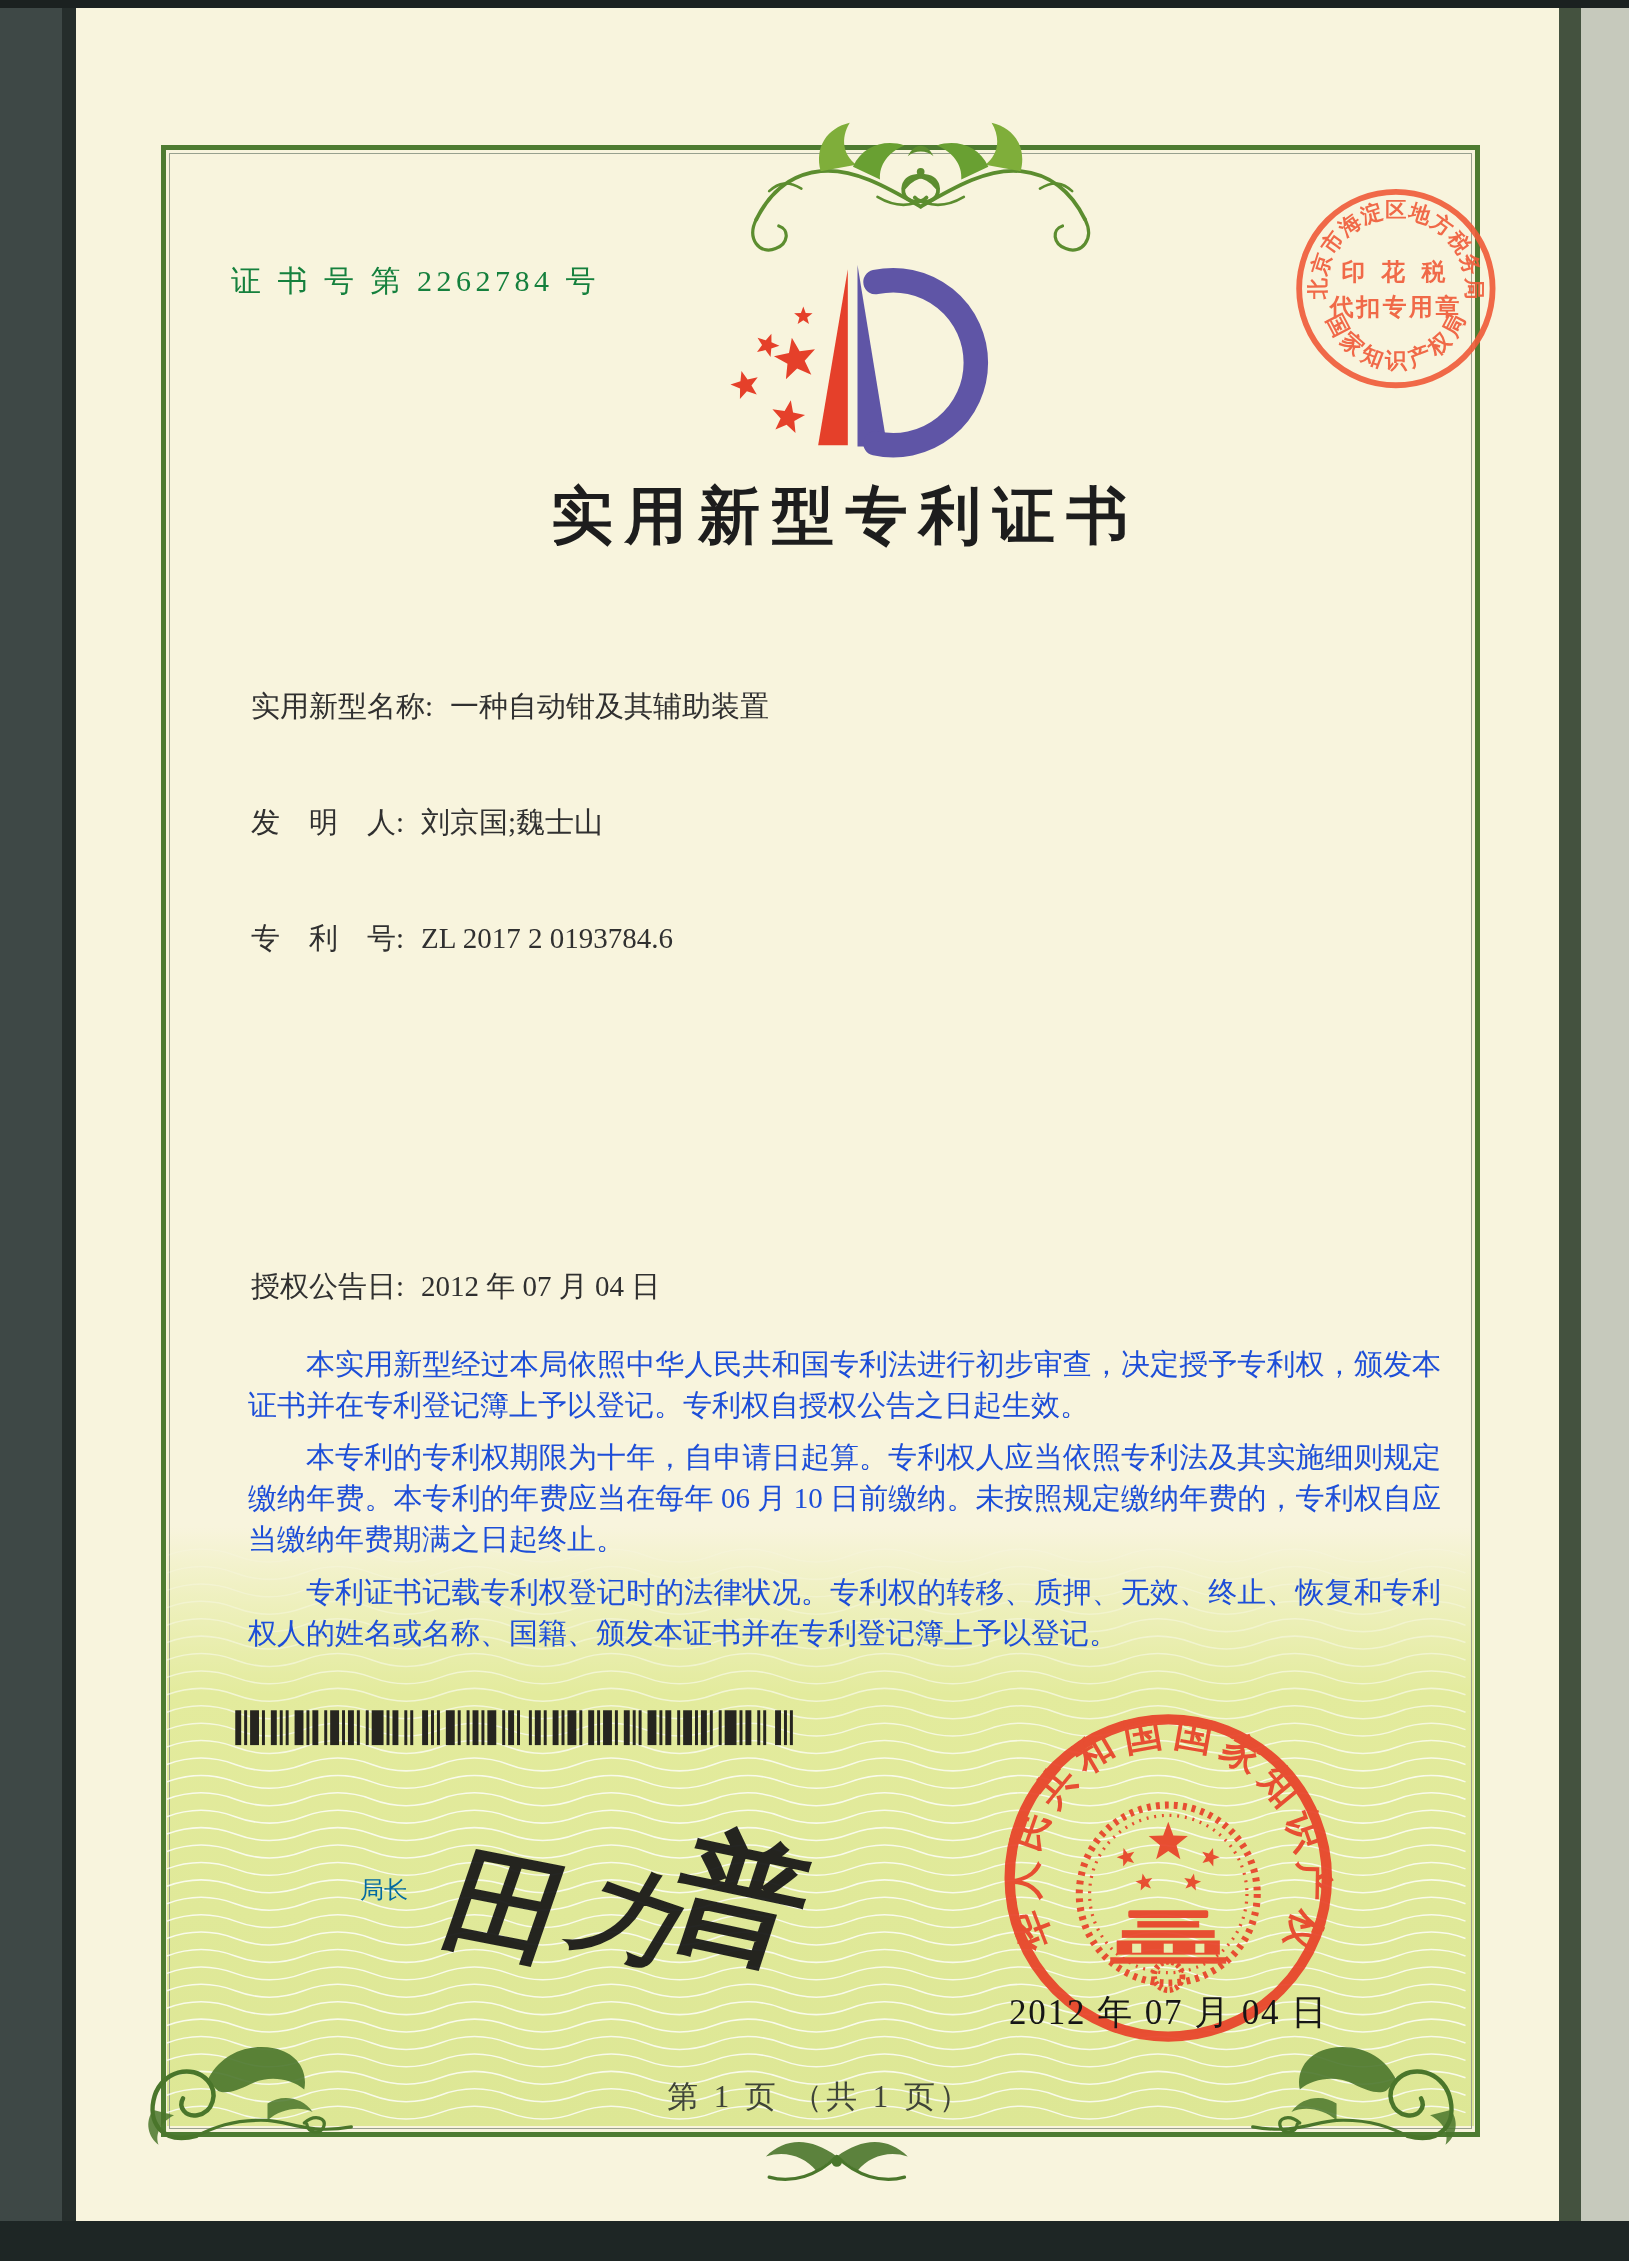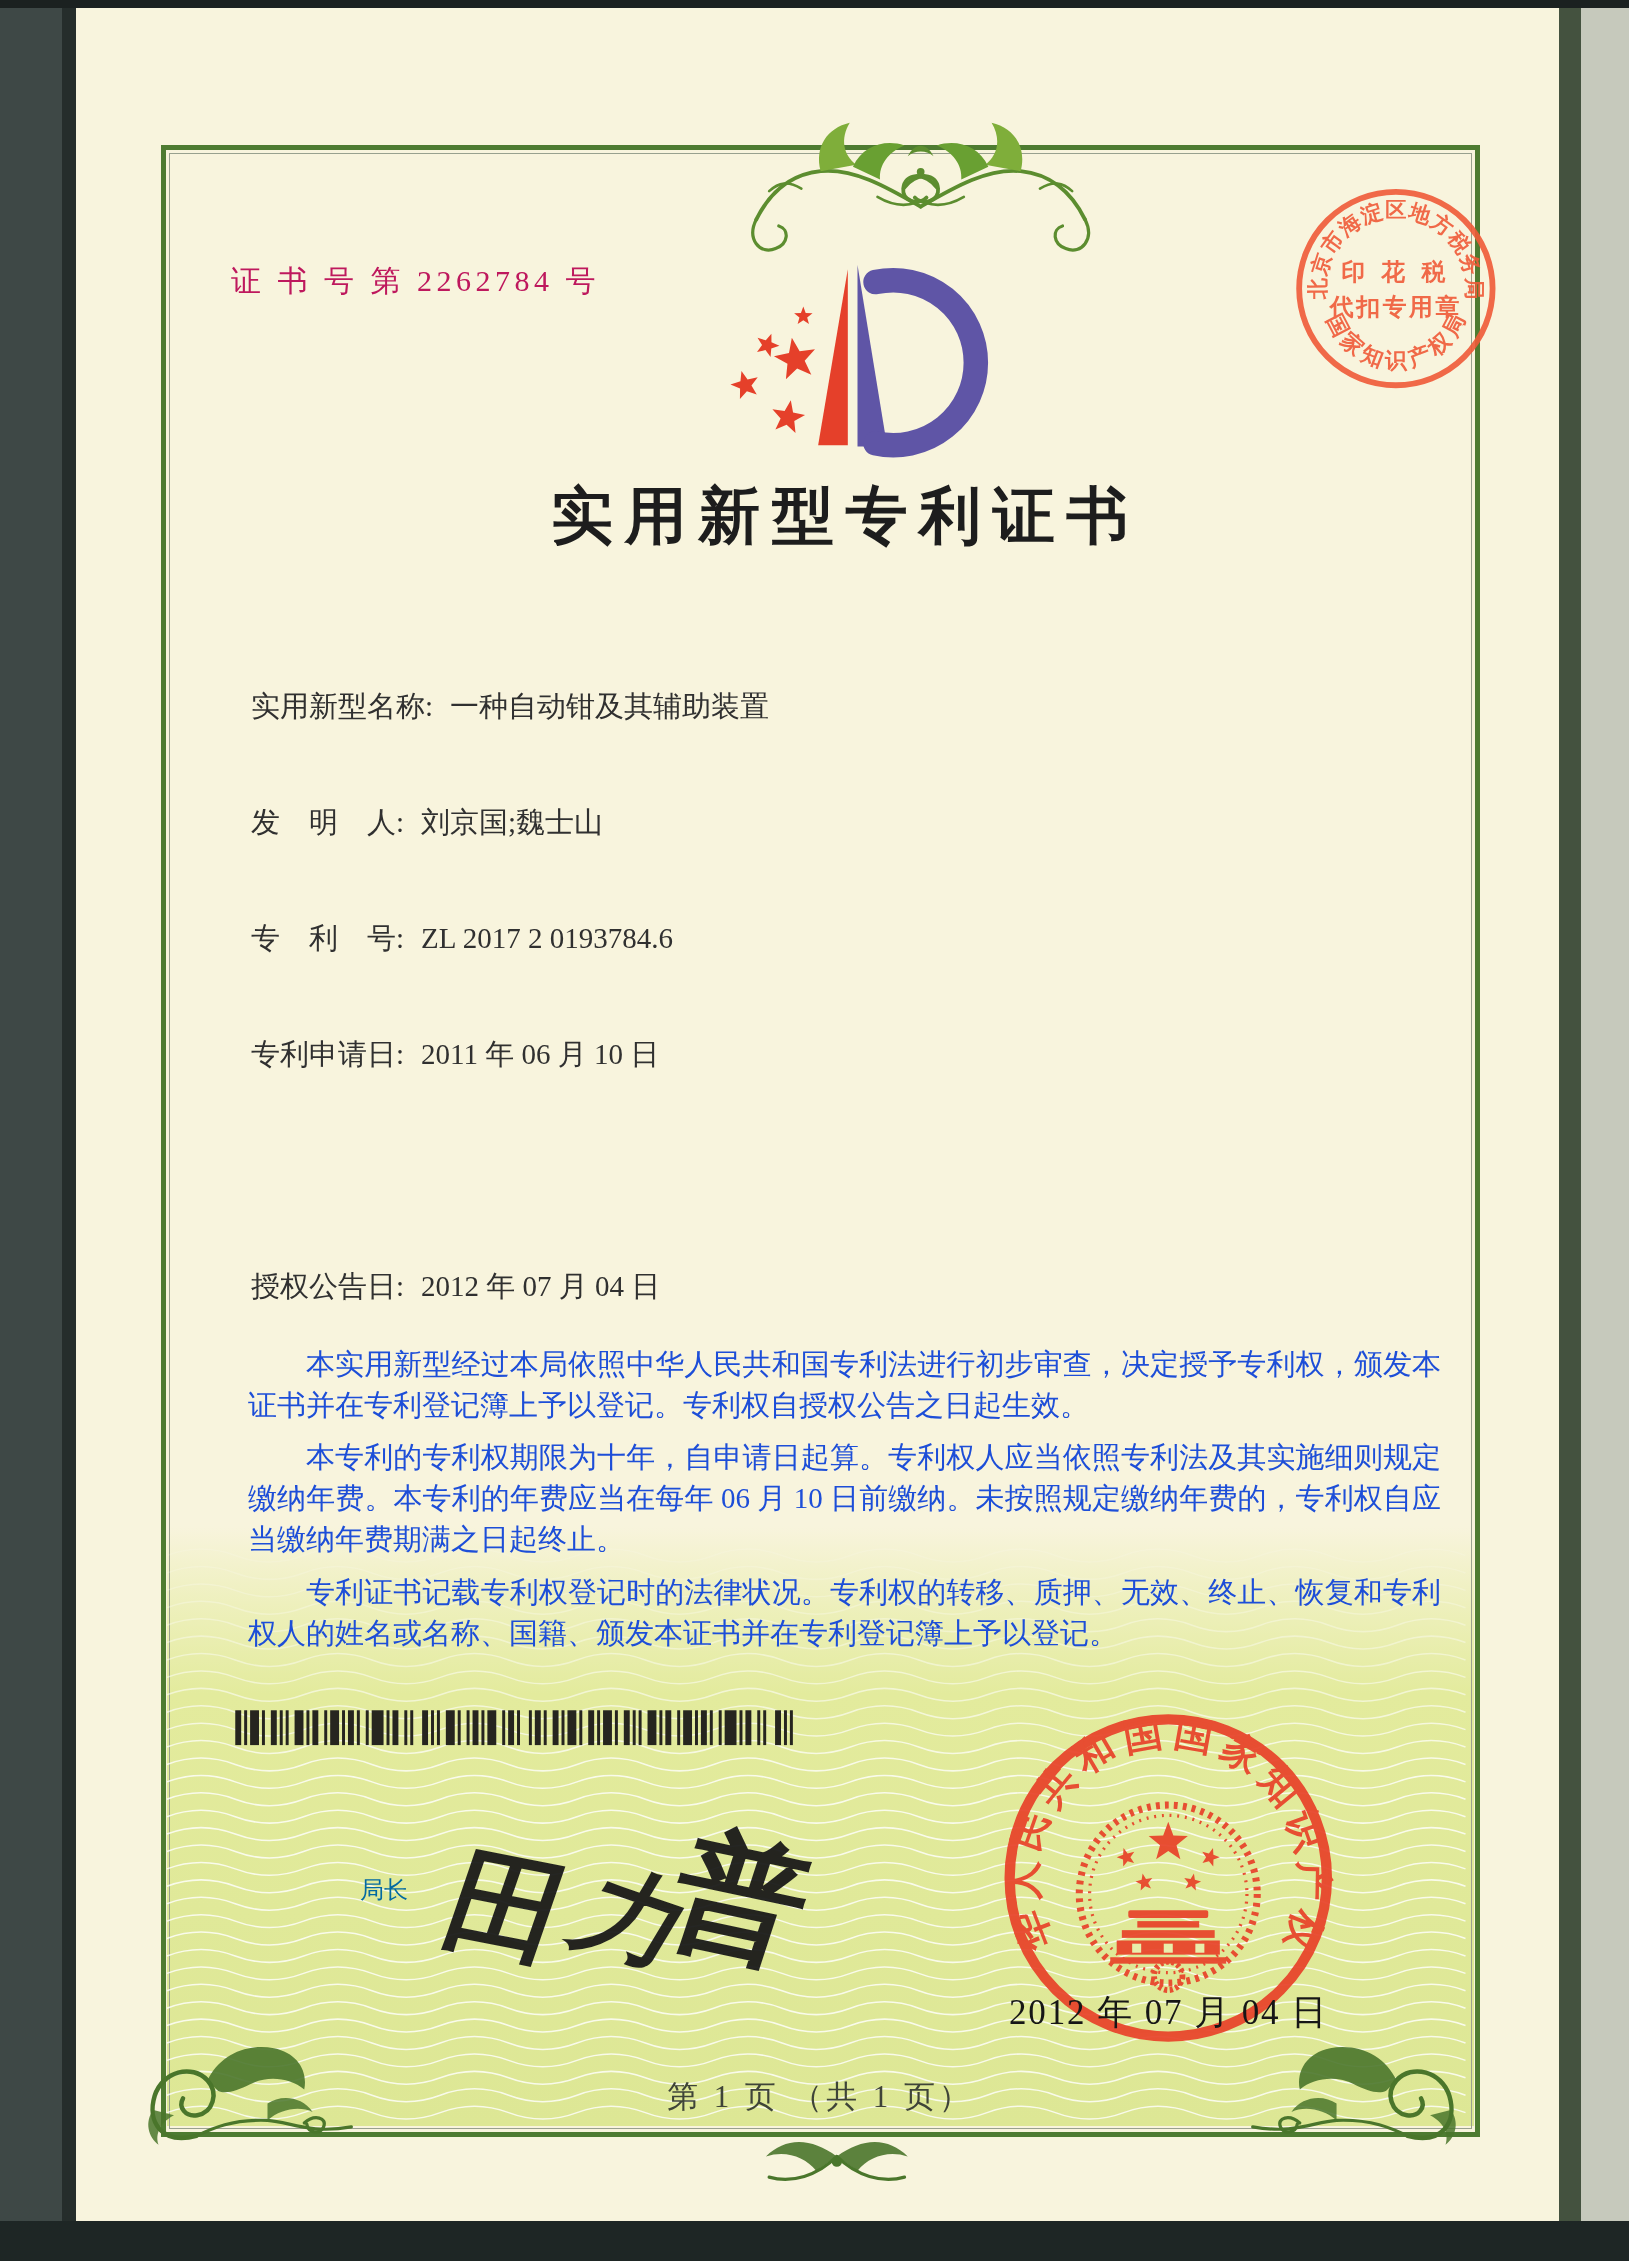--- a/index.html
+++ b/index.html
@@ -18,21 +18,21 @@
   
   .band{position:absolute;left:91px;top:1518px;width:1307px;height:600px;
         background:linear-gradient(180deg, rgba(228,236,158,0) 0px, rgba(228,236,158,.55) 84px, #e3eb9d 168px, #dde795 100%);}
   
   .frame{position:absolute;left:85px;top:137px;width:1319px;height:1992px;
          border:5.2px solid #4e7b31;box-sizing:border-box;}
   .frame-inner{position:absolute;left:3.2px;top:3.2px;right:3.2px;bottom:3.2px;border:1.9px solid #98a08e;}
   svg.overlay{position:absolute;left:0;top:0;width:1483px;height:2213px;}
   
   .txt{position:absolute;color:#333;white-space:nowrap;}
-  .cert-no{left:155px;top:253px;font-size:30px;letter-spacing:4.5px;color:#be185d;}
+  .cert-no{left:155px;top:253px;font-size:30px;letter-spacing:4.5px;color:#15803d;}
   .title{left:110px;top:466px;width:1319px;text-align:center;font-size:62px;font-weight:700;
          letter-spacing:11.6px;color:#1d1d1d;}
   .field{left:175px;font-size:29px;color:#303030;}
   .f0{top:679px}.f1{top:795px}.f2{top:911px}.f3{top:1027px}.f4{top:1143px}.f5{top:1259px}
   .field .lbl{margin-right:17px;}
   .body-block{position:absolute;left:172px;top:1336px;width:1193px;font-size:29px;line-height:41px;
               color:#1d4ed8;text-align:justify;word-break:break-all;}
   .body-block p{margin:0 0 11.6px 0;text-indent:58px;}
   .sig-label{left:284px;top:1866px;font-size:24px;color:#0369a1;}
   .sig-area{position:absolute;left:361px;top:1799px;width:464px;height:193px;}
@@ -272,23 +272,20 @@
 
     <div class="txt field f0">
       <span class="lbl">实用新型名称:</span><span>一种自动钳及其辅助装置</span>
     </div>
     <div class="txt field f1">
       <span class="lbl">发　明　人:</span><span>刘京国;魏士山</span>
     </div>
     <div class="txt field f2">
       <span class="lbl">专　利　号:</span><span>ZL 2017 2 0193784.6</span>
     </div>
-    <div class="txt field f3">
-      <span class="lbl">专利申请日:</span><span>2011 年 06 月 10 日</span>
-    </div>
     <div class="txt field f5">
       <span class="lbl">授权公告日:</span><span>2012 年 07 月 04 日</span>
     </div>
 
     <div class="body-block">
       <p>本实用新型经过本局依照中华人民共和国专利法进行初步审查，决定授予专利权，颁发本证书并在专利登记簿上予以登记。专利权自授权公告之日起生效。</p>
       <p>本专利的专利权期限为十年，自申请日起算。专利权人应当依照专利法及其实施细则规定缴纳年费。本专利的年费应当在每年 06 月 10 日前缴纳。未按照规定缴纳年费的，专利权自应当缴纳年费期满之日起终止。</p>
       <p>专利证书记载专利权登记时的法律状况。专利权的转移、质押、无效、终止、恢复和专利权人的姓名或名称、国籍、颁发本证书并在专利登记簿上予以登记。</p>
     </div>
 

